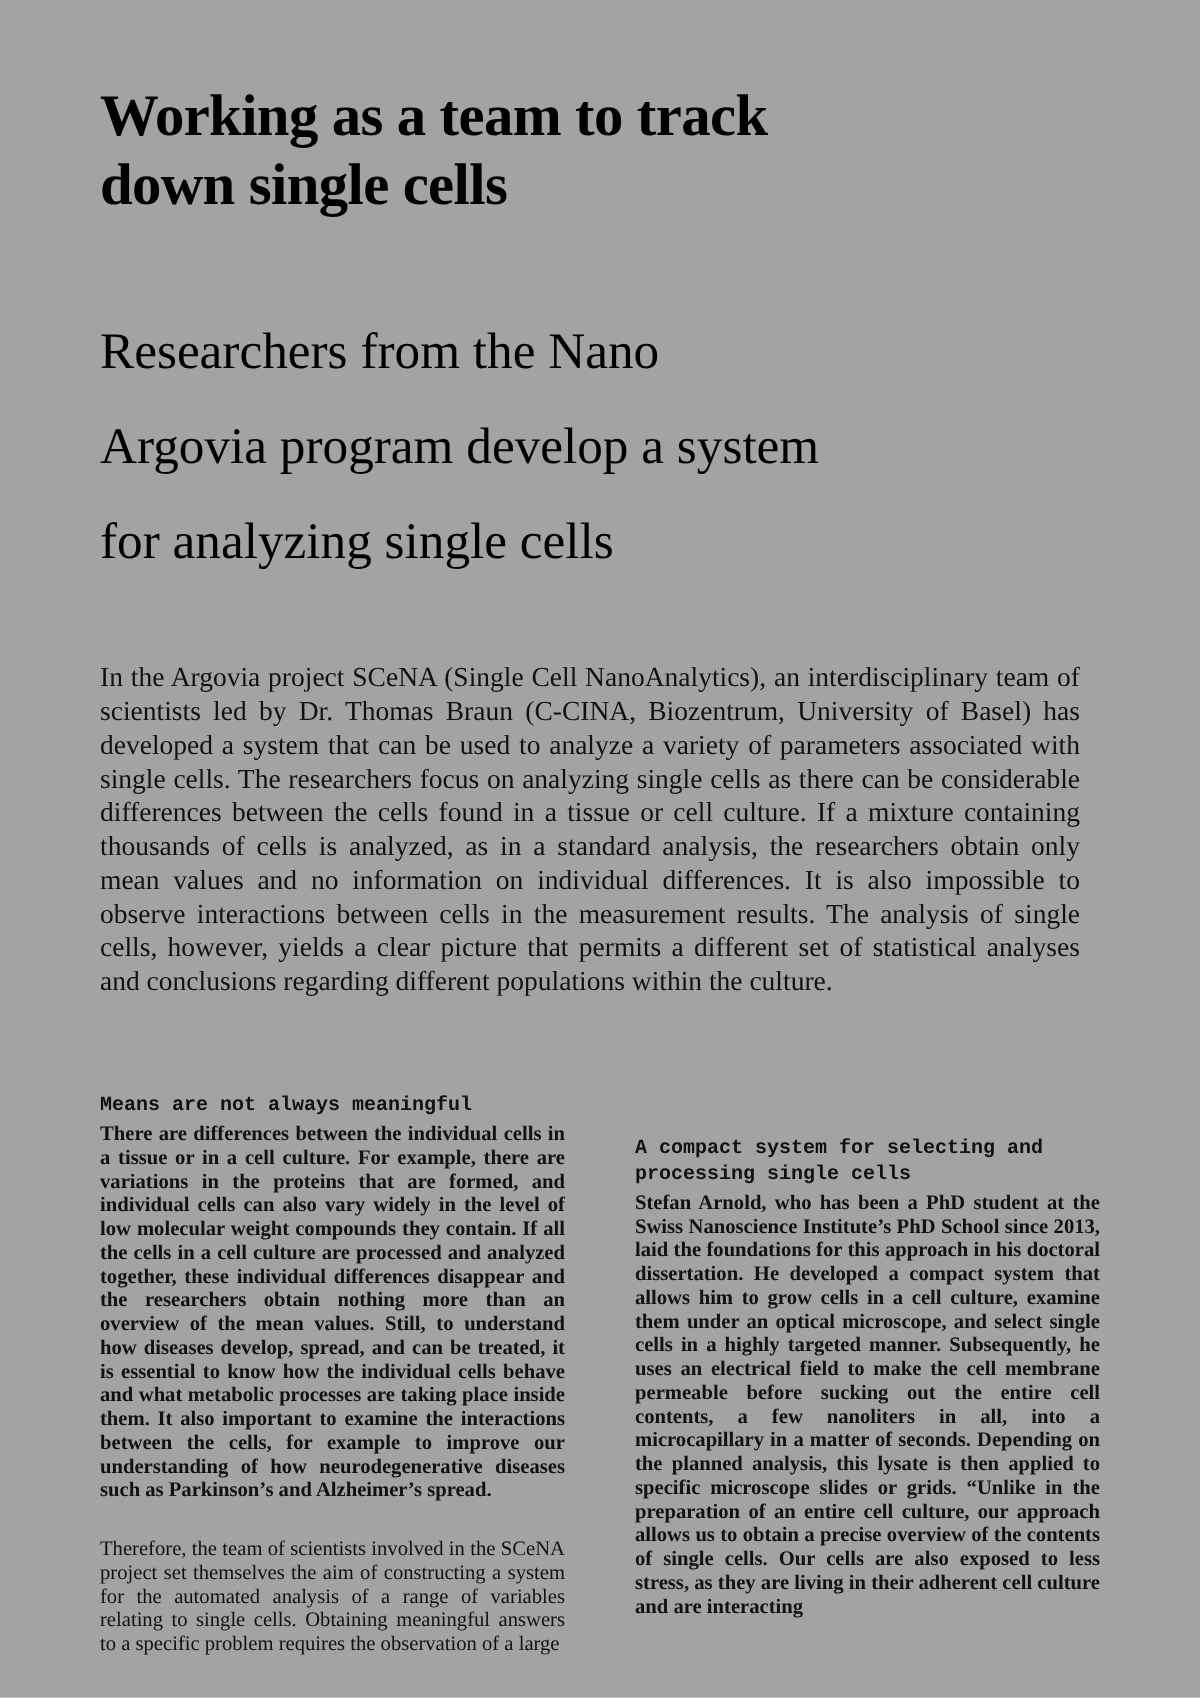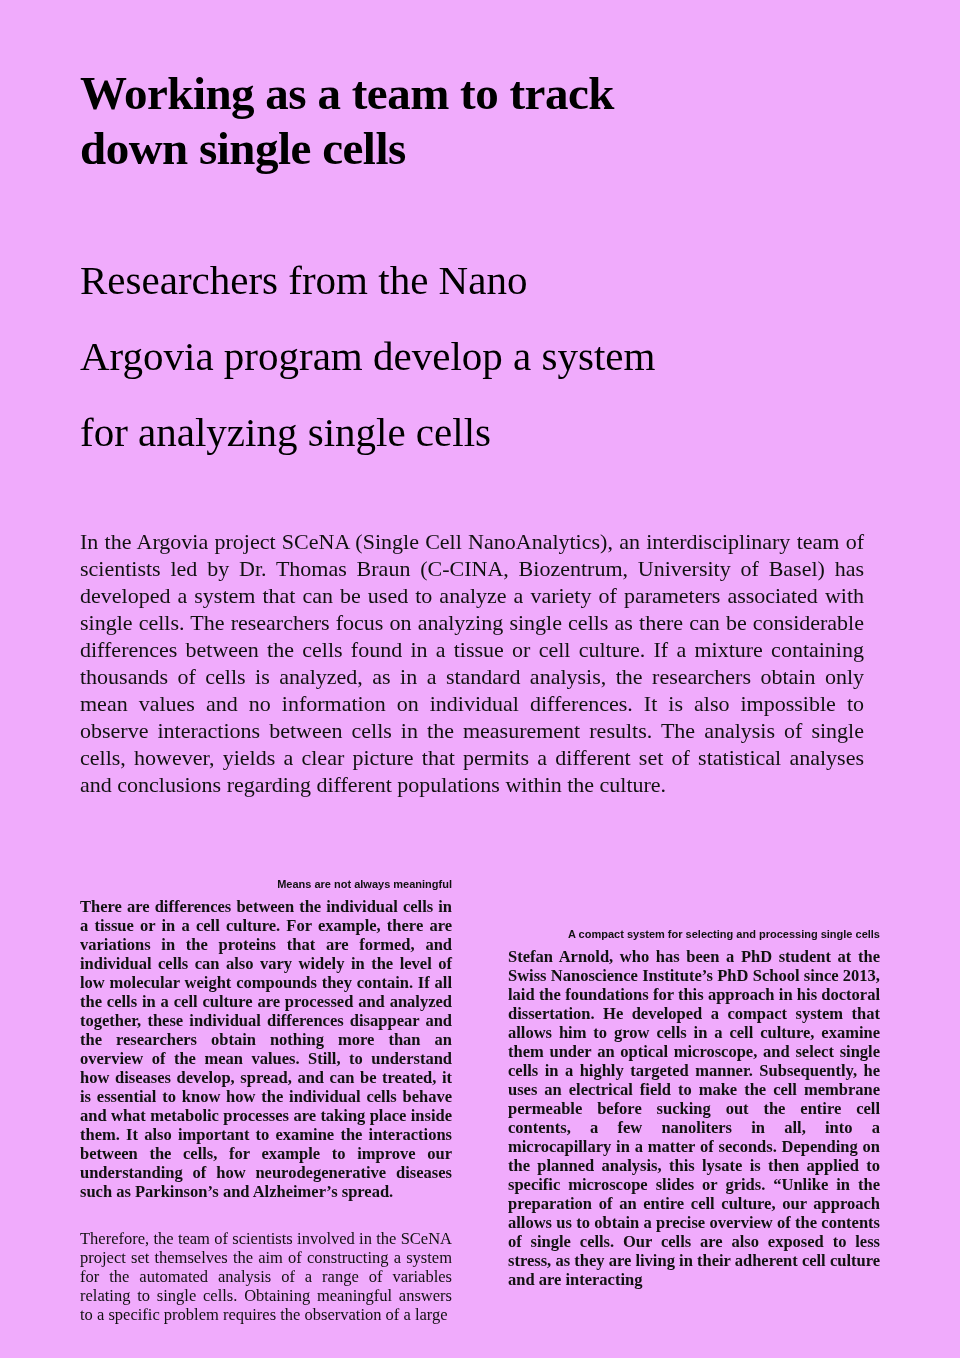--- a/index.html
+++ b/index.html
@@ -2,21 +2,21 @@
 <html><head>
 <meta charset="utf-8">
 <style>
   * { box-sizing: border-box; }
   html, body { margin: 0; padding: 0; background: #e8e8e8; }
   .page {
     position: relative;
     width: 960px;
     height: 1358px;
     margin: 0 auto;
-    background: #f0abfc;
+    background: #a3a3a3;
     color: #111111;
     padding: 66px 80px 0 80px;
     overflow: hidden;
   }
   .article-title {
     margin: 0;
     font-family: "Liberation Serif", "DejaVu Serif", serif;
     font-weight: 700;
     font-size: 47px;
     line-height: 55px;
@@ -44,28 +44,27 @@
     color: #111111;
   }
   .columns {
     display: flex;
     gap: 56px;
     margin-top: 76px;
   }
   .col { flex: 1 1 0; min-width: 0; }
   .col-heading {
     margin: 0;
-    font-family: Liberation Sans, sans-serif;
+    font-family: Liberation Mono, monospace;
     font-weight: 700;
-    font-size: 11px;
+    font-size: 16px;
     line-height: 21px;
     color: #111111;
-    text-align: right;
   }
-  .col-heading.spaced { margin-top: 50px; }
+  .col-heading.spaced { margin-top: 34px; }
   .col-body {
     margin: 0;
     font-family: "Liberation Serif", "DejaVu Serif", serif;
     font-weight: 400;
     font-size: 16.5px;
     line-height: 19px;
     text-align: justify;
     color: #111111;
   }
   .col-body + .col-body { margin-top: 28px; }

